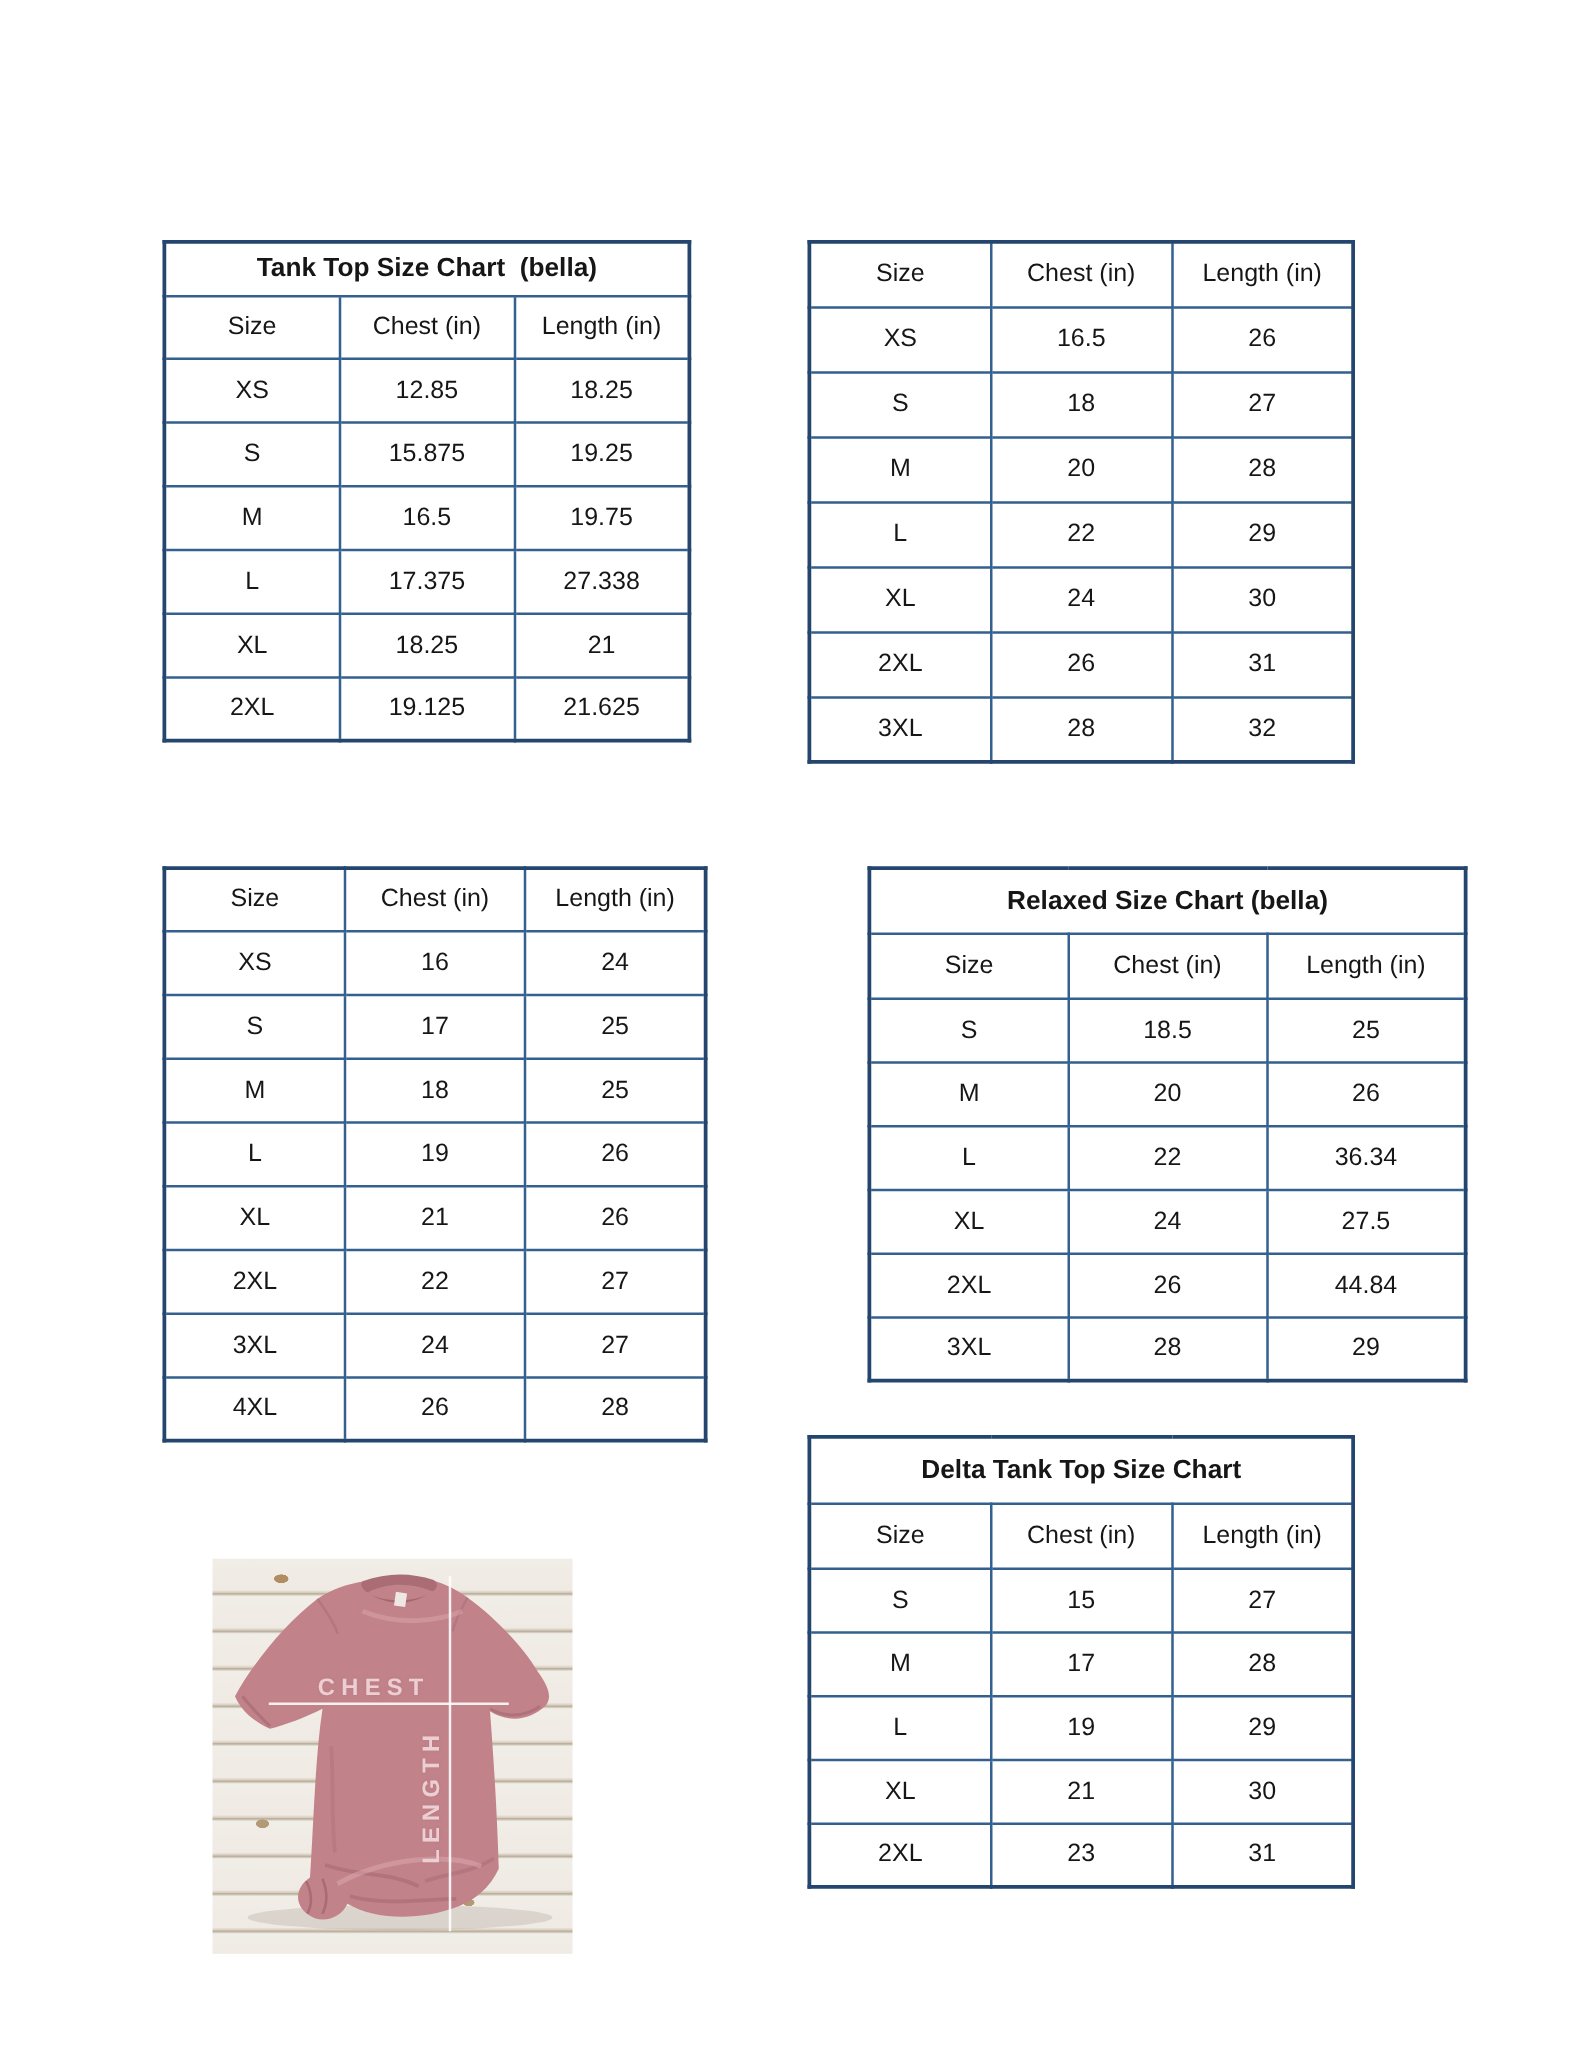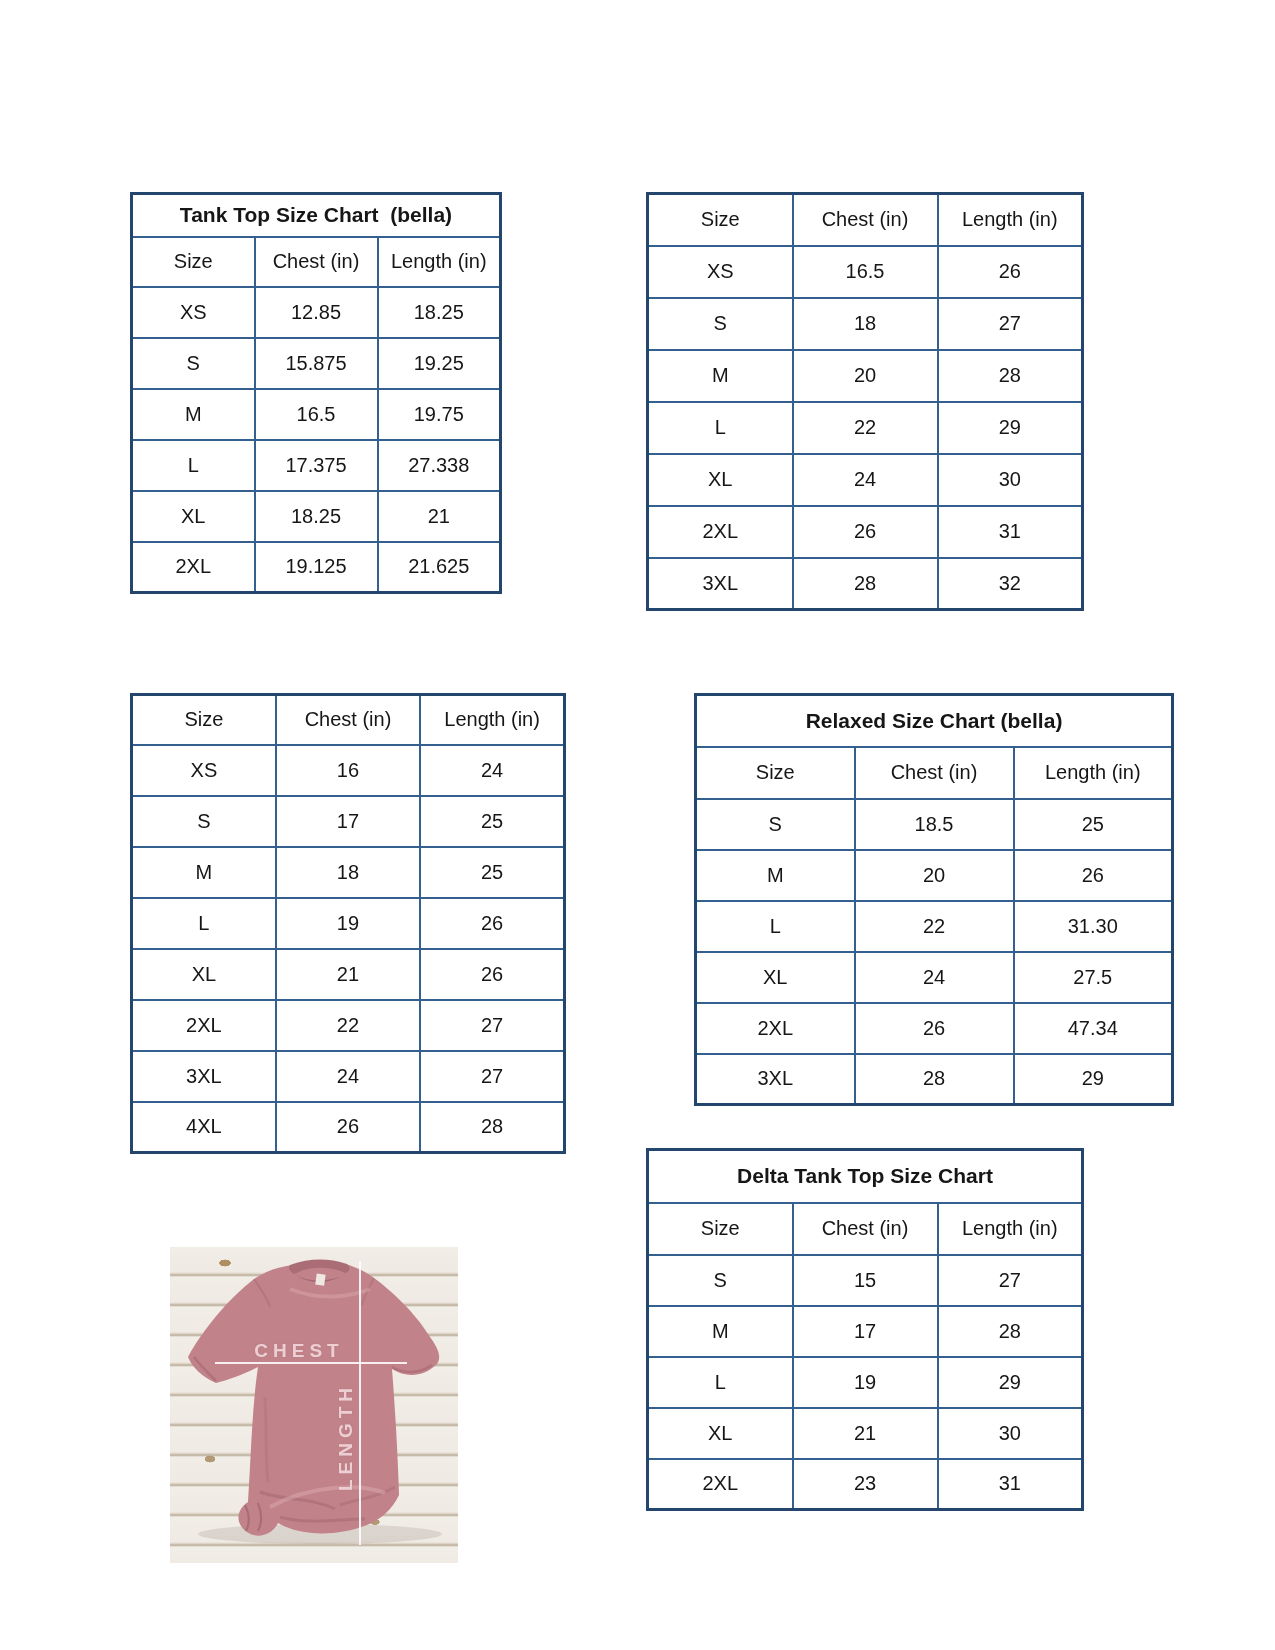--- a/index.html
+++ b/index.html
@@ -26,21 +26,21 @@
     color:#161616;
     padding:0;
     overflow:hidden;
   }
   .tblwrap .title-row th{
     font-weight:bold;
     font-size:21px;
     white-space:pre-wrap;
   }
   
-  .pos-t1{left:130px;top:192px;width:372px;}
+  .pos-t1{left:130px;top:192px;width:423px;}
   .pos-t2{left:646px;top:192px;width:438px;}
   .pos-t3{left:130px;top:693px;width:436px;}
   .pos-t4{left:646px;top:693px;width:480px;padding-left:48px;}
   .pos-t5{left:646px;top:1148px;width:438px;}
   
   .pos-t1 .title-row{height:43px;} .pos-t1 .head-row{height:50px;} .pos-t1 tbody tr{height:51px;}
   .pos-t2 .title-row{height:49px;} .pos-t2 .head-row{height:52px;} .pos-t2 tbody tr{height:52px;}
   .pos-t3 .title-row{height:47px;} .pos-t3 .head-row{height:50px;} .pos-t3 tbody tr{height:51px;}
   .pos-t4 .title-row{height:52px;} .pos-t4 .head-row{height:52px;} .pos-t4 tbody tr{height:51px;}
   .pos-t5 .title-row{height:53px;} .pos-t5 .head-row{height:52px;} .pos-t5 tbody tr{height:51px;}
@@ -245,31 +245,31 @@
           <td>25</td>
         </tr>
         <tr>
           <td>M</td>
           <td>20</td>
           <td>26</td>
         </tr>
         <tr>
           <td>L</td>
           <td>22</td>
-          <td>31.30</td>
+          <td>36.34</td>
         </tr>
         <tr>
           <td>XL</td>
           <td>24</td>
           <td>27.5</td>
         </tr>
         <tr>
           <td>2XL</td>
           <td>26</td>
-          <td>47.34</td>
+          <td>44.84</td>
         </tr>
         <tr>
           <td>3XL</td>
           <td>28</td>
           <td>29</td>
         </tr>
       </tbody>
   </table>
 </div>
 

